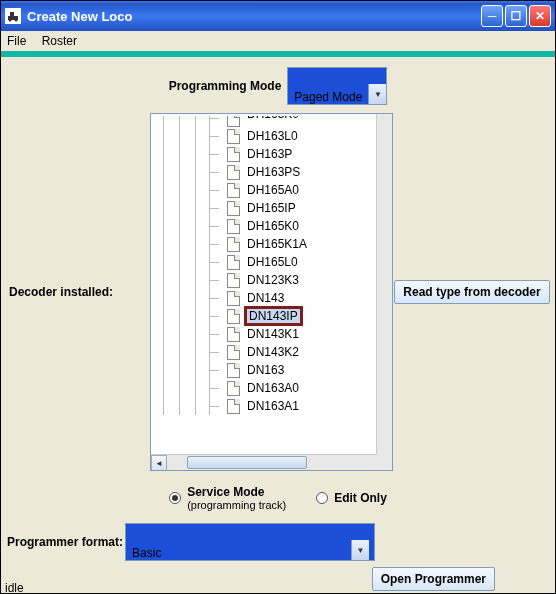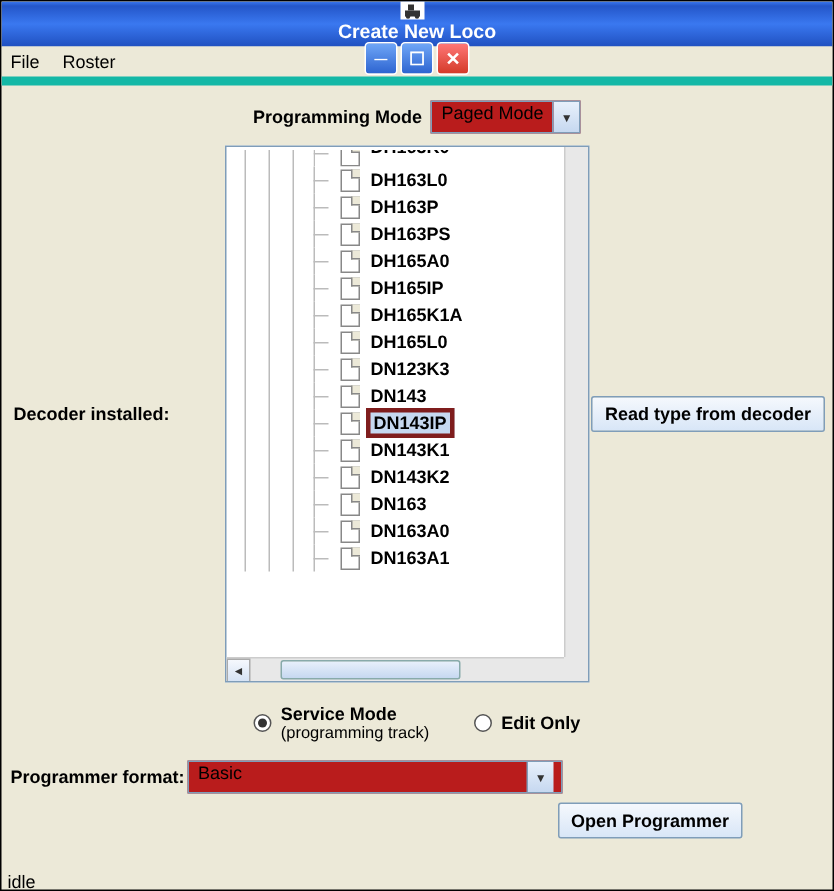--- a/index.html
+++ b/index.html
@@ -15,21 +15,20 @@
   }
   .titlebar {
     height: 30px;
     background: linear-gradient(to bottom, #3a78f0 0%, #2456c9 10%, #3a78f0 50%, #2050c0 100%);
     display: flex;
     align-items: center;
     padding: 0 4px;
     color: #fff;
     font-weight: bold;
     font-size: 13px;
-    flex-direction: column;
   }
   .titlebar .icon {
     width: 16px; height: 16px;
     background: #fff;
     margin-right: 6px;
     display: flex; align-items: center; justify-content: center;
   }
   .titlebar .title { flex: 1; }
   .winbtns { display: flex; gap: 2px; }
   .winbtn {
@@ -60,24 +59,24 @@
     display: flex;
     align-items: center;
   }
   .progmode-row {
     justify-content: center;
     margin-bottom: 8px;
   }
   .progmode-row label { font-weight: bold; margin-right: 6px; font-size:12px;}
   .combo {
     display: flex;
-    align-items: flex-start;
-    background: #b91c1c;
+    align-items: flex-end;
+    background: #1d4ed8;
     border: 1px solid #7f9db9;
-    height: 22px;
+    height: 38px;
   }
   .combo .val { padding: 0 6px; min-width: 80px; font-size:12px;}
   .combo .btn {
     width: 18px; height: 20px;
     background: linear-gradient(#e8f0fb,#c6d8f0);
     border-left: 1px solid #7f9db9;
     display:flex;align-items:center;justify-content:center;
     cursor:pointer;
   }
   .combo .btn::after { content:"▼"; font-size:8px; color:#333; }
@@ -101,21 +100,20 @@
     position: relative;
     overflow: hidden;
   }
   .tree-content {
     position:absolute; inset:0 16px 16px 0;
     overflow:hidden;
     padding-top:2px;
   }
   .tree-indent {
     display:flex;
-    font-weight:bold;
   }
   .tree-lines {
     width: 58px;
     flex-shrink:0;
     position:relative;
   }
   .tree-lines .vl {
     position:absolute; top:0; bottom:0; border-left:1px solid #bbb;
   }
   .tree-items { flex:1; }
@@ -299,20 +297,25 @@
                 <span class="label">DH165A0</span>
               </div>
               <div class="tree-item">
                 <div class="tee"></div>
                 <div class="file-icon"></div>
                 <span class="label">DH165IP</span>
               </div>
               <div class="tree-item">
                 <div class="tee"></div>
                 <div class="file-icon"></div>
+                <span class="label">DH165K0</span>
+              </div>
+              <div class="tree-item">
+                <div class="tee"></div>
+                <div class="file-icon"></div>
                 <span class="label">DH165K1A</span>
               </div>
               <div class="tree-item">
                 <div class="tee"></div>
                 <div class="file-icon"></div>
                 <span class="label">DH165L0</span>
               </div>
               <div class="tree-item">
                 <div class="tee"></div>
                 <div class="file-icon"></div>

